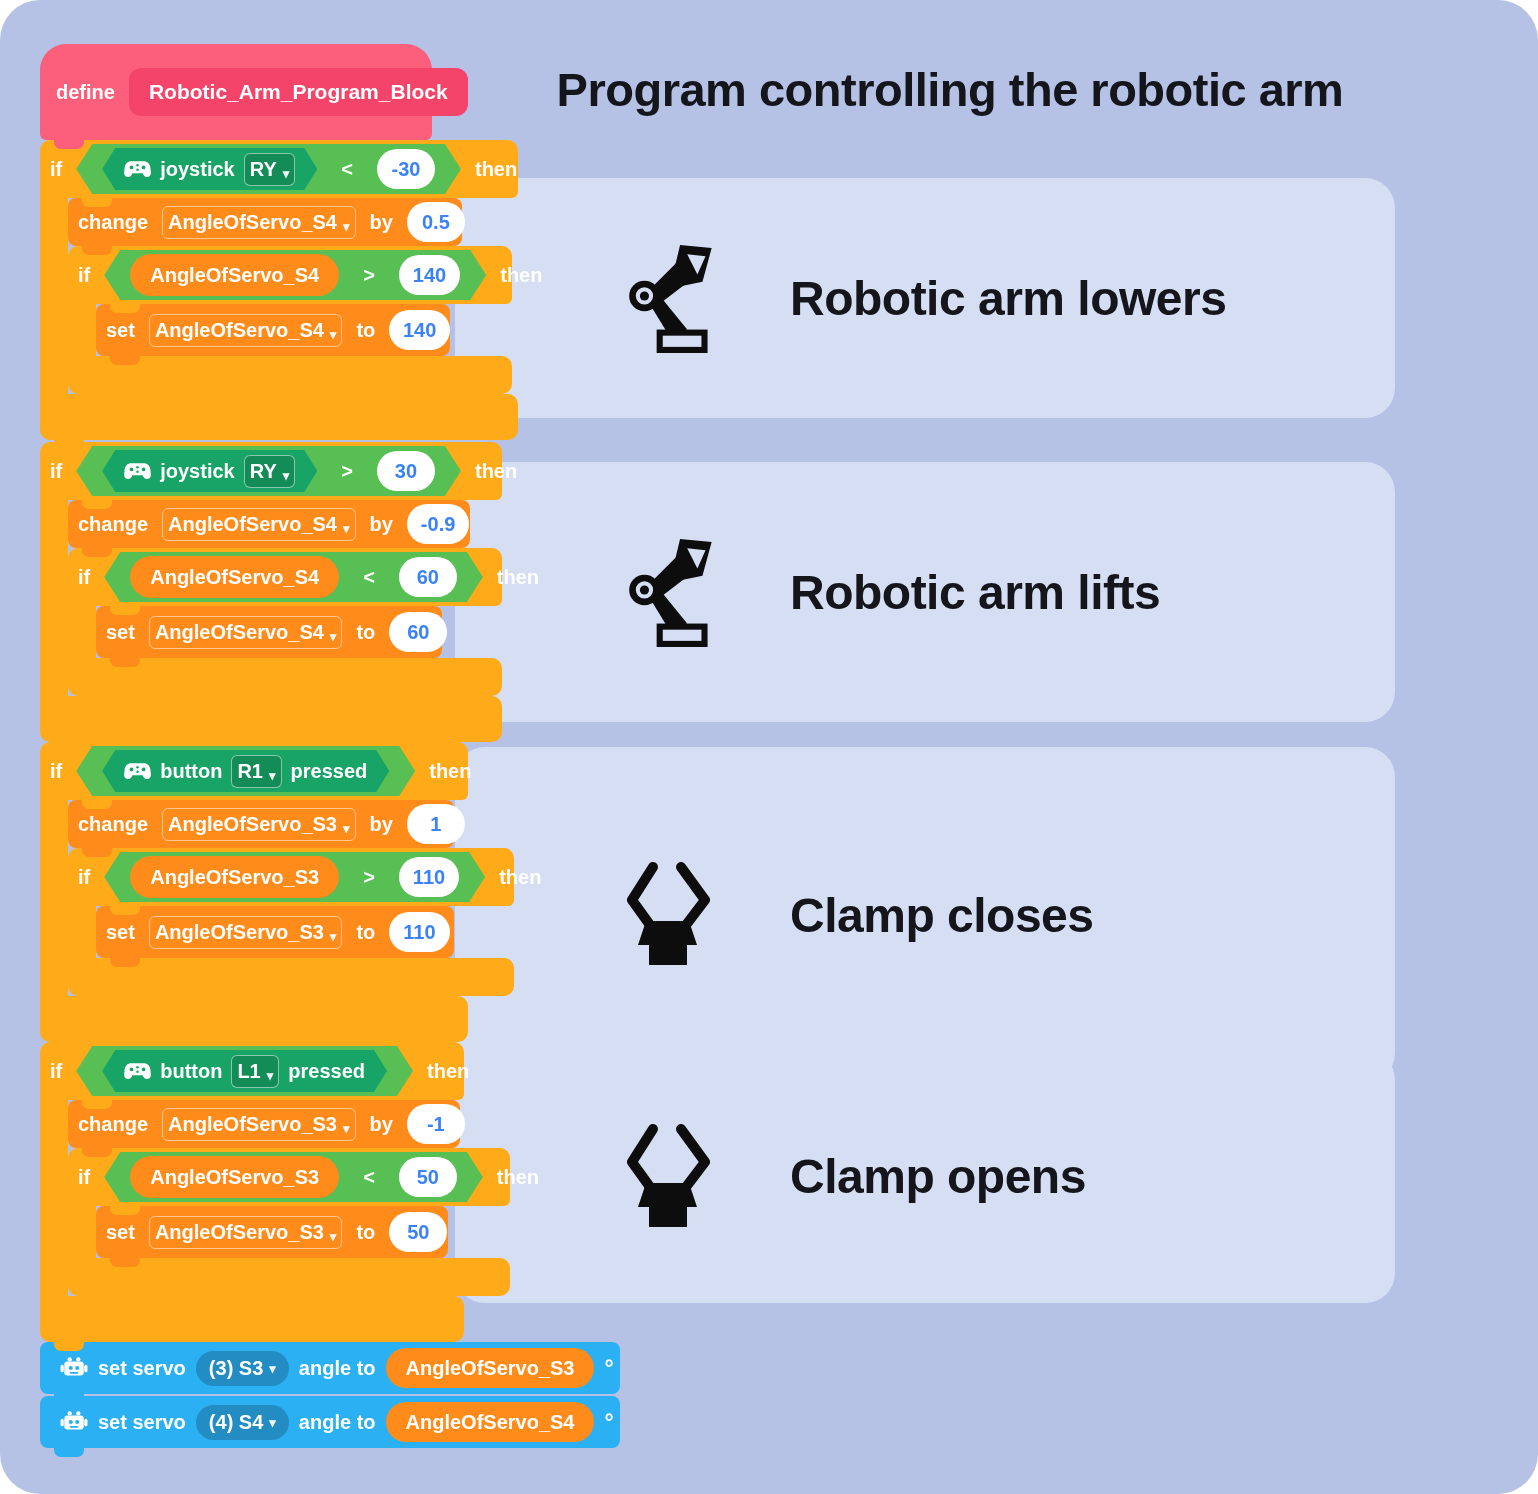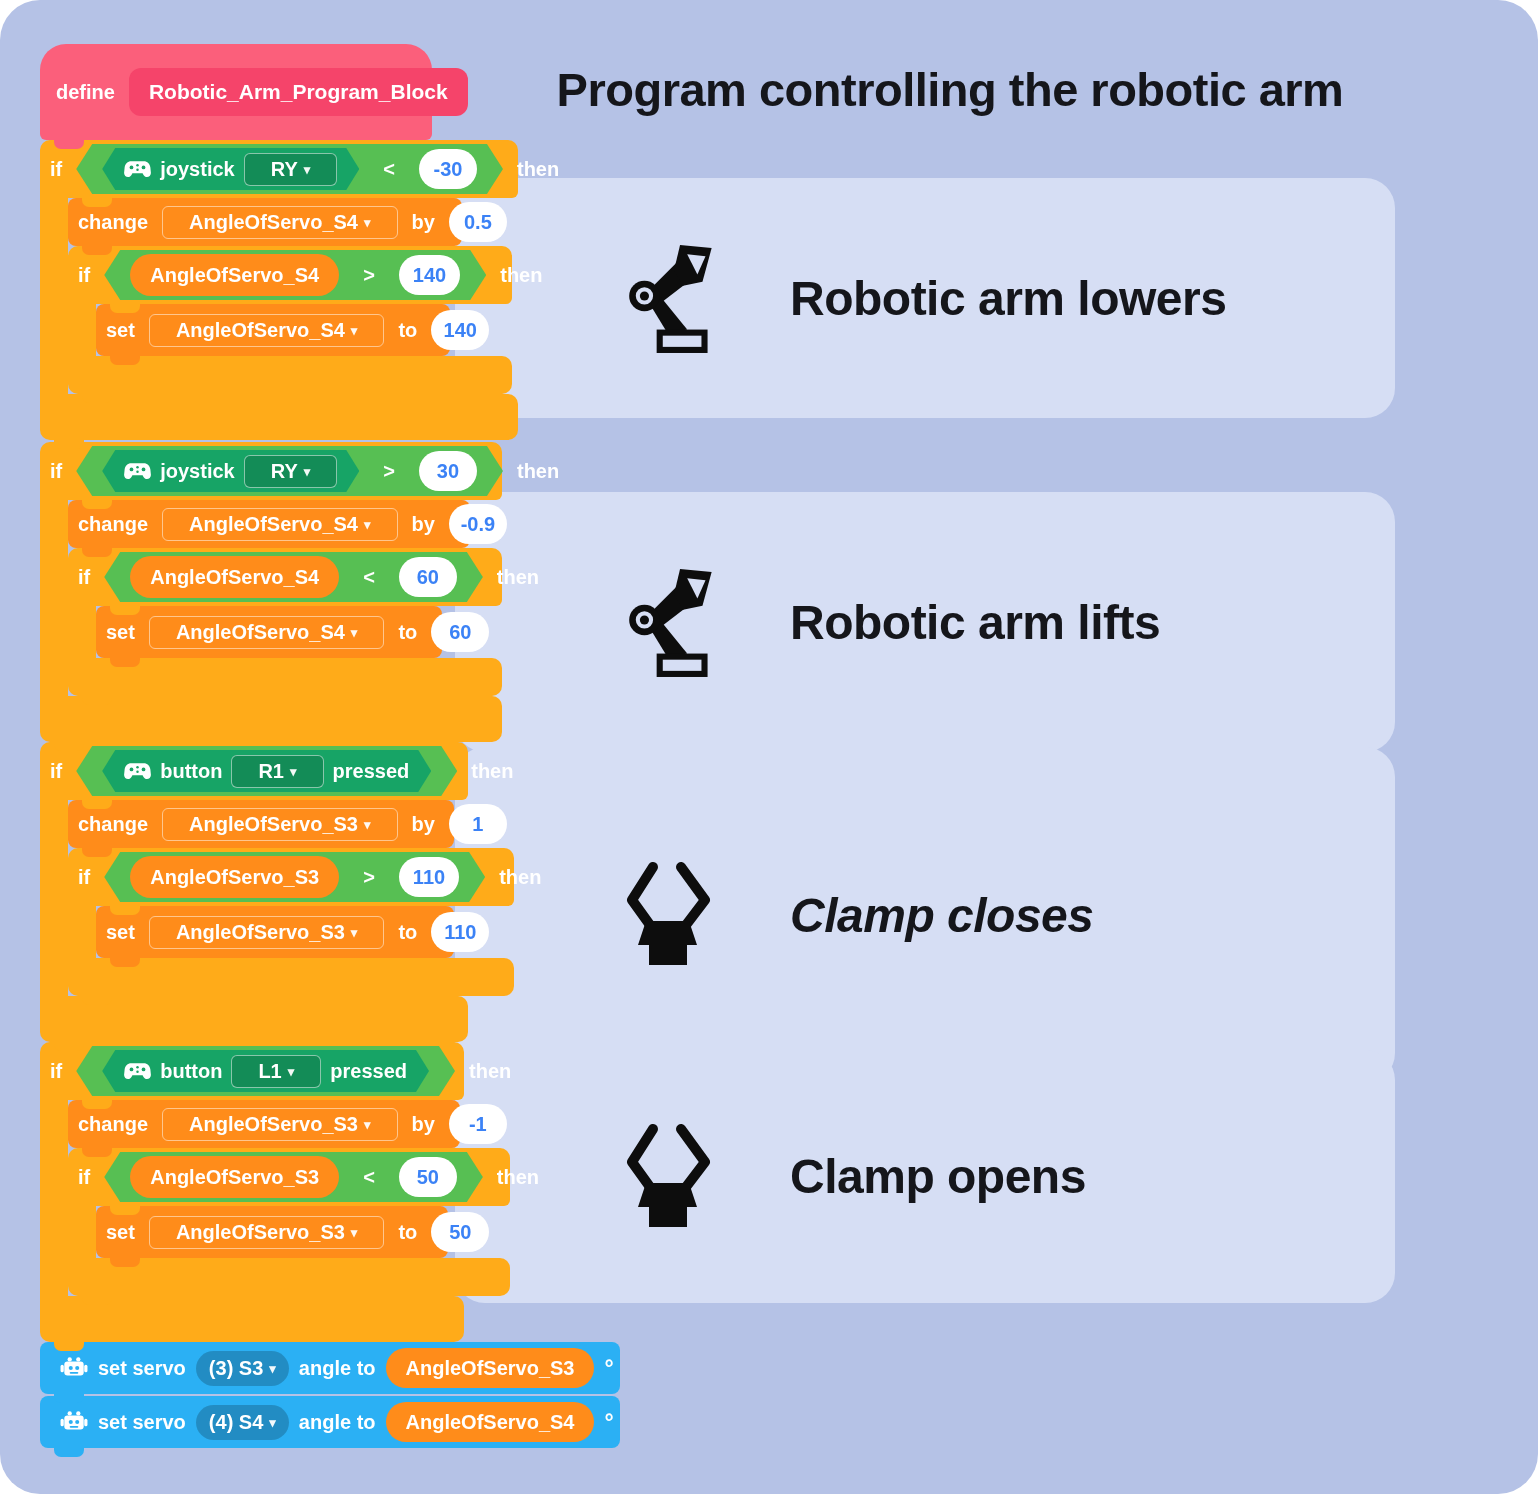--- a/index.html
+++ b/index.html
@@ -30,22 +30,22 @@
   .c-arm{position:absolute;background:#FFAB19;}
   .c-foot{position:absolute;background:#FFAB19;border-radius:0 10px 10px 10px;}
   .stk{background:#FF8C1A;border-radius:8px;}
   .servo{background:#2BB0F4;border-radius:8px;padding-left:20px;gap:10px;}
   .hex-green{background:#57BF53;height:50px;display:flex;align-items:center;
     padding:0 26px;gap:24px;
     clip-path:polygon(16px 0,calc(100% - 16px) 0,100% 50%,calc(100% - 16px) 100%,16px 100%,0 50%);}
   .hex-teal{background:#17A466;height:42px;display:flex;align-items:center;
     padding:0 22px;gap:9px;
     clip-path:polygon(13px 0,calc(100% - 13px) 0,100% 50%,calc(100% - 13px) 100%,13px 100%,0 50%);}
-  .dd{border:1px solid rgba(255,255,255,0.5);border-radius:6px;padding:4px 26px;
-      display:flex;align-items:center;gap:6px;font-size:20px;font-weight:700;}
+  .dd{border:1px solid rgba(255,255,255,0.5);border-radius:6px;padding:4px 5px;
+      display:flex;align-items:flex-end;gap:6px;font-size:20px;font-weight:700;}
   .dd-dark{background:rgba(0,0,0,0.14);}
   .arrow{font-size:13px;opacity:.95;}
   .oval{background:#fff;color:#3b82f6;border-radius:999px;height:40px;min-width:58px;
         display:flex;align-items:center;justify-content:center;
         font-size:20px;font-weight:700;padding:0 14px;box-sizing:border-box;}
   .varpill{background:#FF8C1A;border-radius:999px;height:42px;display:flex;
            align-items:center;padding:0 20px;font-weight:700;}
   .portpill{background:rgba(0,0,0,0.2);border-radius:999px;padding:6px 13px;
             display:flex;align-items:center;gap:6px;}
   .proto{background:#F5446A;border-radius:12px;padding:12px 20px;font-size:21px;font-weight:700;}
@@ -100,31 +100,31 @@
   <div class="card" style="top:178px;height:240px;">
     <div class="card-inner">
       <span class="icon card-icon">
           <svg viewBox="0 0 110 112" width="112" height="122">
             <use href="#robot-arm"></use>
           </svg>
         </span>
       <span class="card-label">Robotic arm lowers</span>
     </div>
   </div>
-  <div class="card" style="top:462px;height:260px;margin-top:30px;">
+  <div class="card" style="top:462px;height:260px;">
     <div class="card-inner">
       <span class="icon card-icon">
           <svg viewBox="0 0 110 112" width="112" height="122">
             <use href="#robot-arm"></use>
           </svg>
         </span>
       <span class="card-label">Robotic arm lifts</span>
     </div>
   </div>
-  <div class="card" style="top:747px;height:336px;font-style:italic;">
+  <div class="card" style="top:747px;height:336px;">
     <div class="card-inner">
       <span class="icon card-icon">
           <svg viewBox="0 0 100 112" width="100" height="122">
             <use href="#clamp"></use>
           </svg>
         </span>
       <span class="card-label">Clamp closes</span>
     </div>
   </div>
   <div class="card" style="top:1050px;height:253px;">

